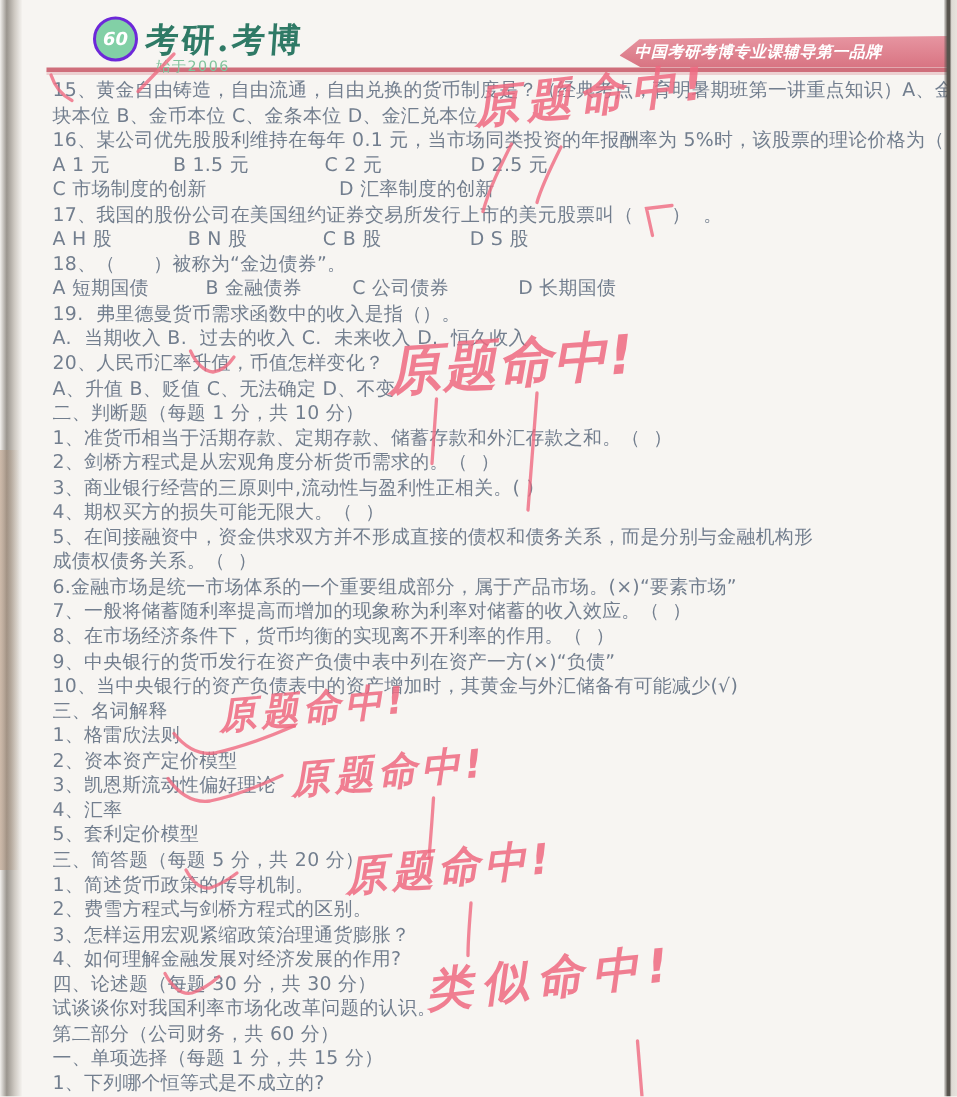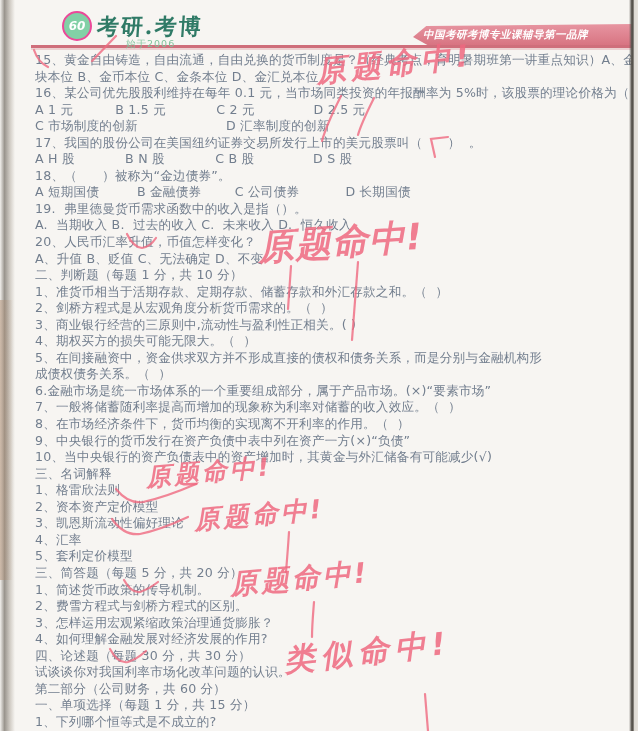--- a/index.html
+++ b/index.html
@@ -17,32 +17,32 @@
     position:absolute;left:0;top:300px;width:13px;height:280px;z-index:9;pointer-events:none;
     background:linear-gradient(to right,rgba(176,142,114,.55),rgba(176,142,114,0));
   }
   .edge-right{
     position:absolute;right:0;top:0;width:9px;height:731px;z-index:9;pointer-events:none;
     background:linear-gradient(to right,rgba(0,0,0,0) 0,#57534d 30%,#57534d 45%,#dedad4 60%,#e7e3dd 100%);
   }
   
   .logo-circle{
     position:absolute;left:62px;top:11px;width:30px;height:30px;border-radius:50%;
-    background:#82d0a6;border:2px solid #ec4899;box-sizing:border-box;z-index:3;
+    background:#82d0a6;border:2px solid #6d28d9;box-sizing:border-box;z-index:3;
     color:#ffffff;font-size:12px;font-style:italic;font-weight:bold;
     display:flex;align-items:center;justify-content:center;
   }
   .brand{
     position:absolute;left:97px;top:12px;z-index:3;
     font-family:"DejaVu Serif",serif;font-weight:bold;
     font-size:22px;color:#2f7a66;letter-spacing:2px;transform:skewX(-4deg);
   }
   .since{
     position:absolute;left:104px;top:38px;z-index:3;
-    font-size:9.5px;color:#7fc39b;letter-spacing:1px;margin-left:22px;
+    font-size:9.5px;color:#7fc39b;letter-spacing:1px;
   }
   .banner{
     position:absolute;left:413px;top:24px;width:221px;height:21px;z-index:4;
     background:linear-gradient(#e795a1,#d87482);
     clip-path:polygon(0 62%,6% 10%,100% 0,100% 100%,6.5% 100%);
     display:flex;align-items:center;
     color:#ffffff;font-size:10.5px;font-style:italic;font-weight:bold;letter-spacing:0.5px;
     padding-left:10px;box-sizing:border-box;
   }
   .header-rule{

